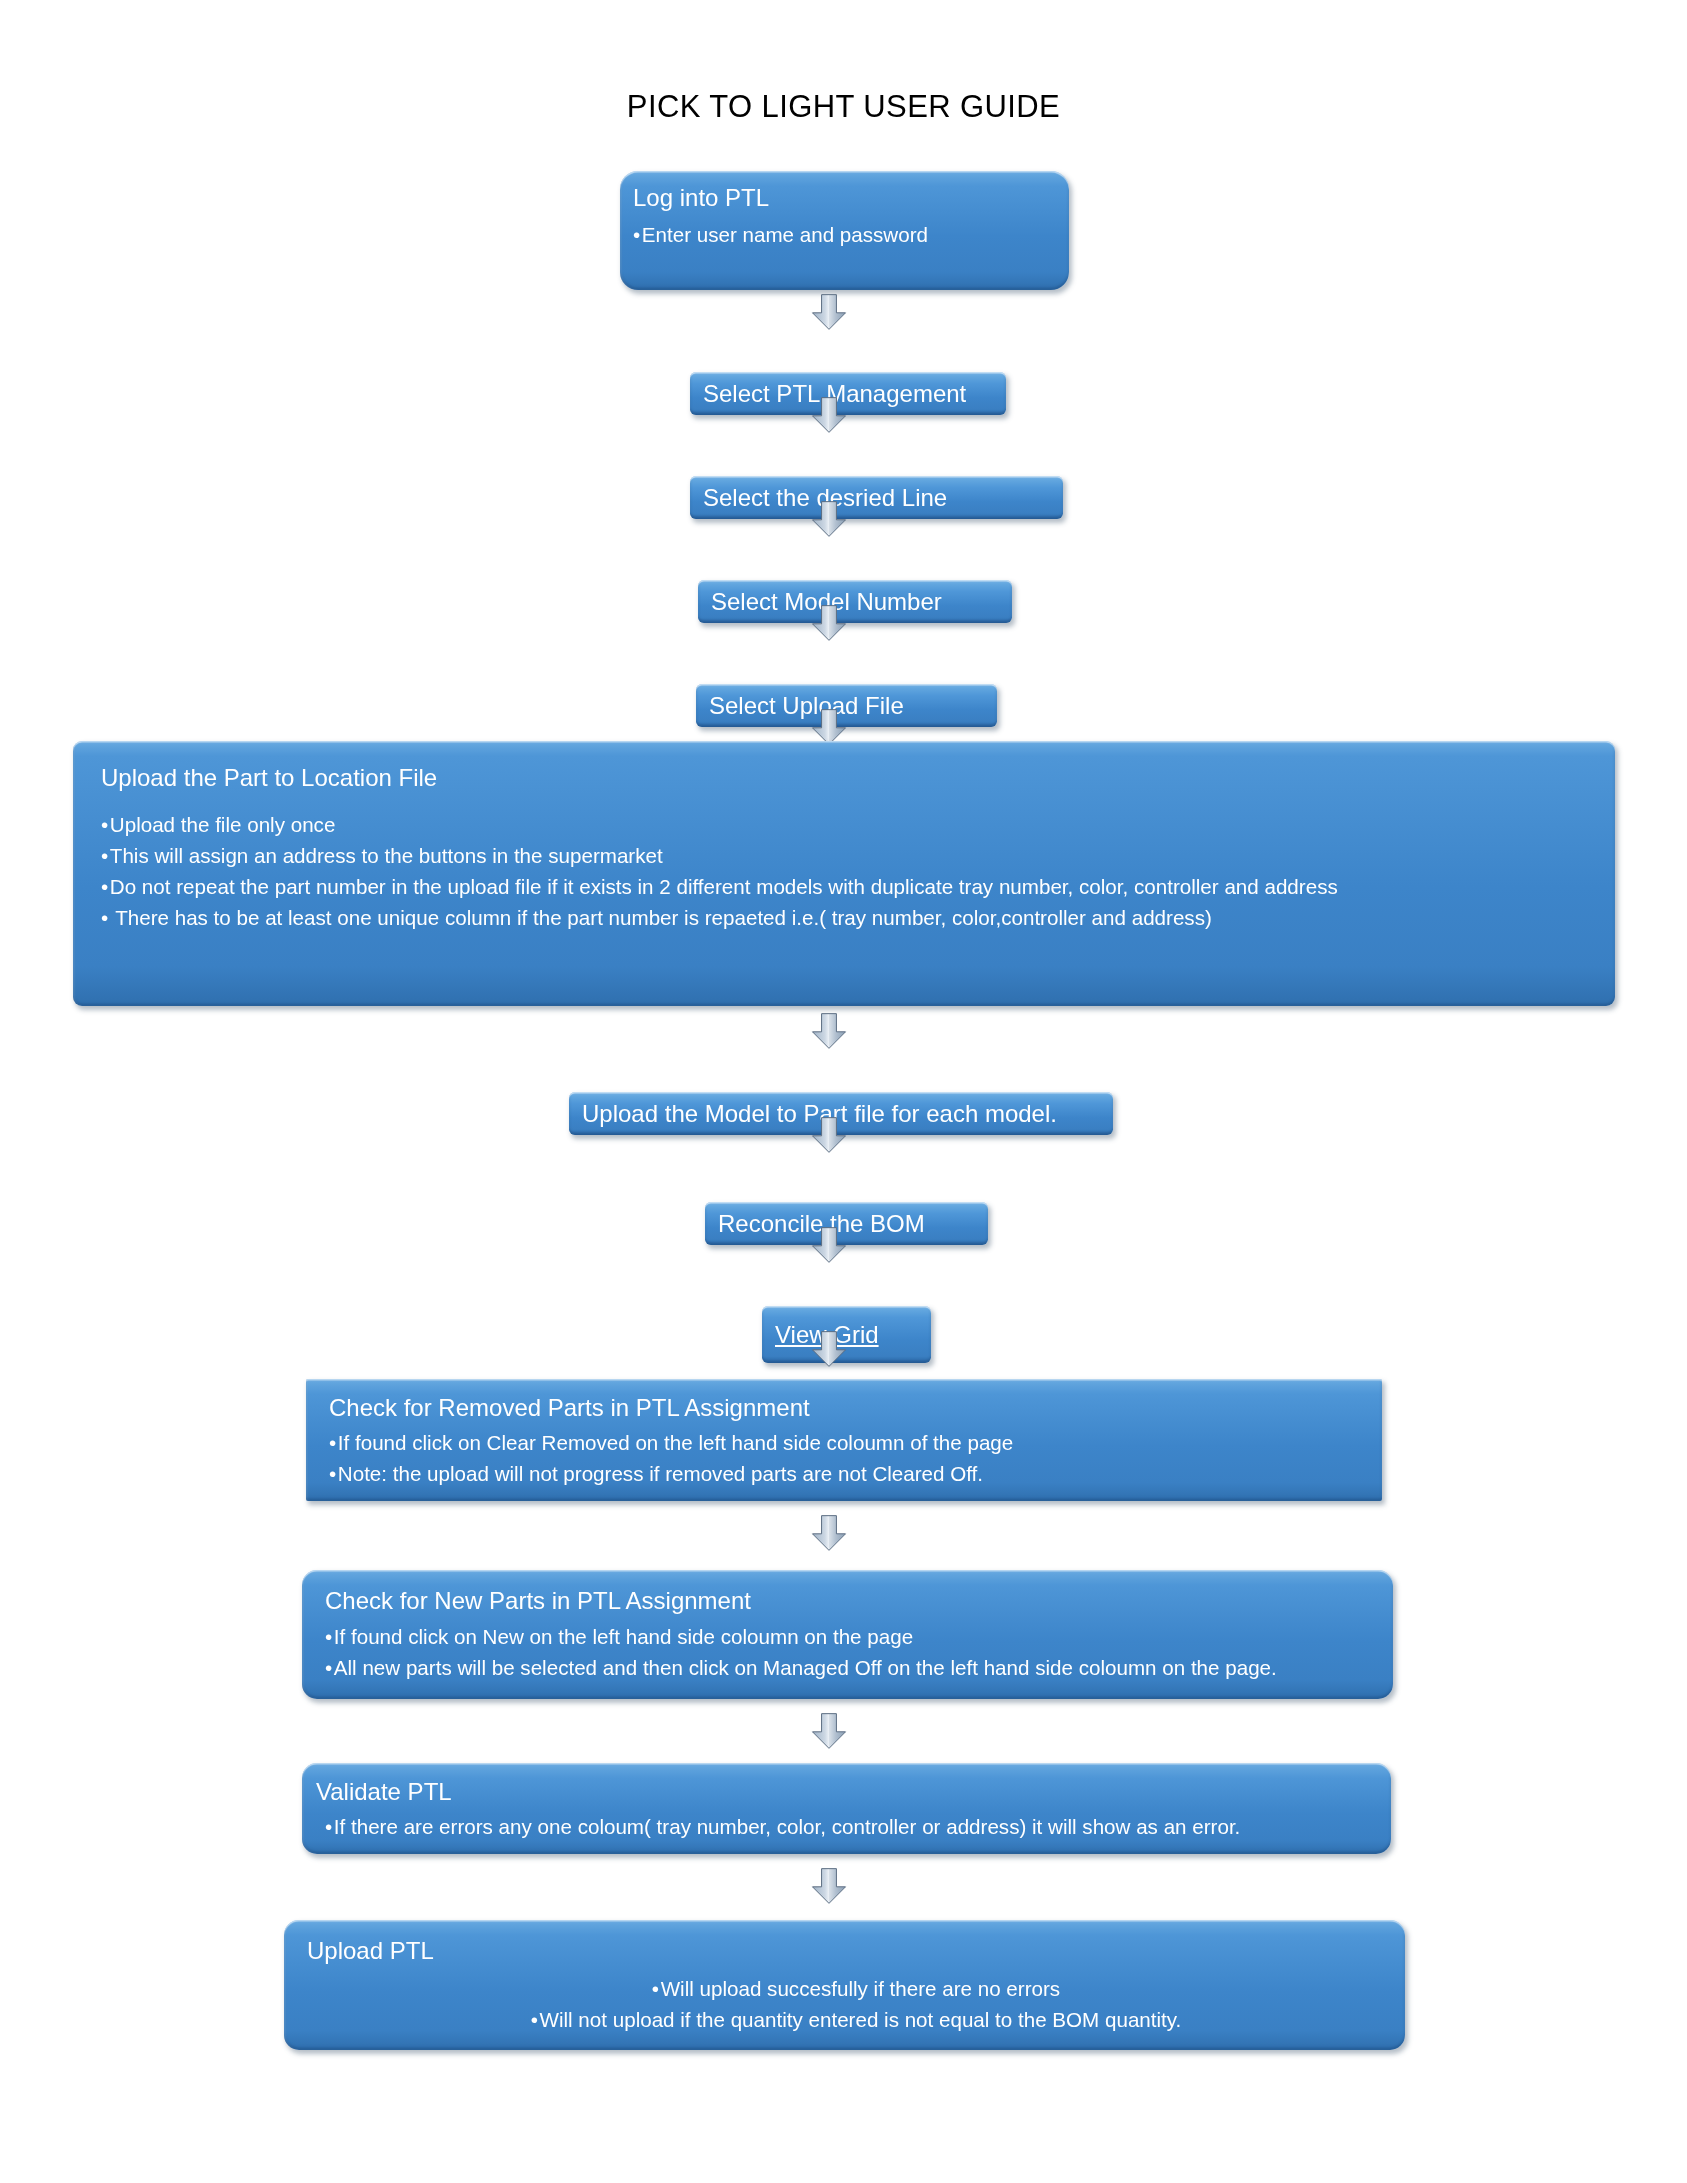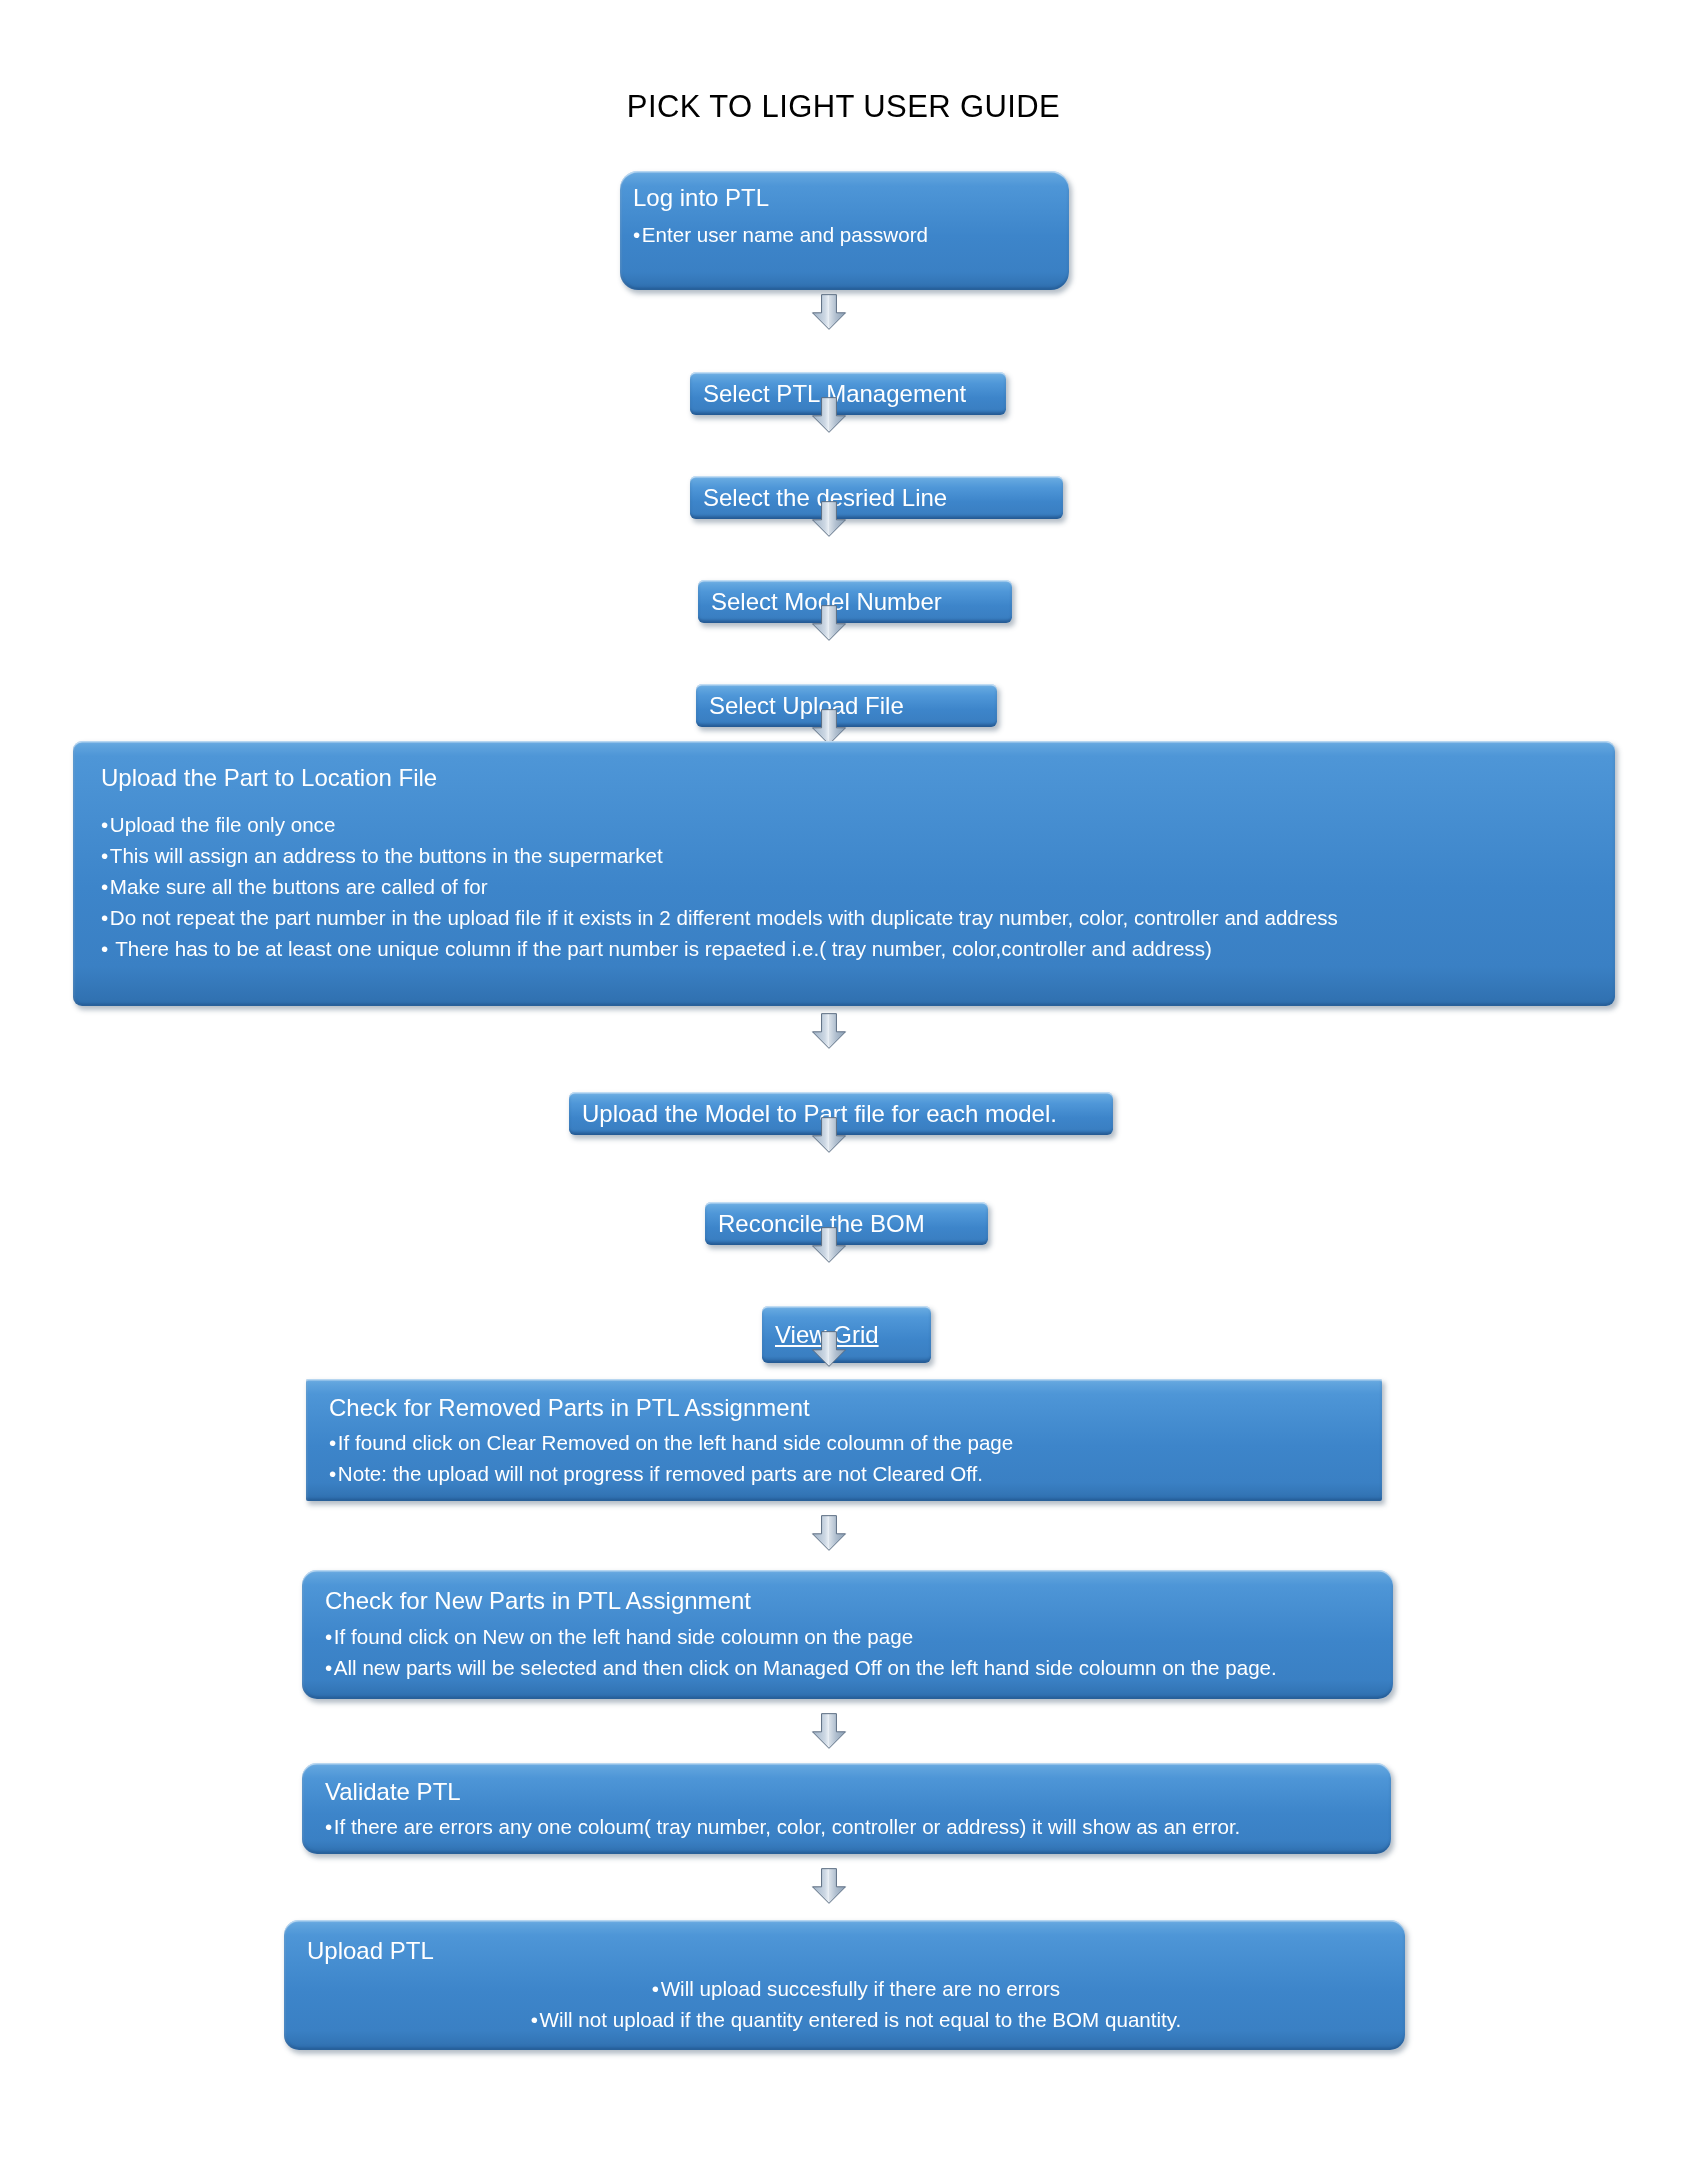--- a/index.html
+++ b/index.html
@@ -170,21 +170,20 @@
     <path d="M14,2 L32,2 L32,24 L43,24 L23,44 L3,24 L14,24 Z" fill="url(#ag)" stroke="#5a6b80" stroke-width="1.2"></path>
     <path d="M23,2 L32,2 L32,24 L43,24 L23,44 Z" fill="rgba(120,140,165,0.22)"></path>
   </svg>
 </div>
 
 <div class="flow-box" style="left:73px; top:741px; width:1542px; height:265px; padding:23px 0 0 16.5px; border-radius:9px;">
   <div class="box-title" style="margin-left:11.5px;">Upload the Part to Location File</div>
   <ul class="bullets" style="margin-top:16.5px; padding-left:11.5px;">
     <li>Upload the file only once</li>
     <li>This will assign an address to the buttons in the supermarket</li>
-    <li>Make sure all the buttons are called of for</li>
     <li>Do not repeat the part number in the upload file if it exists in 2 different models with duplicate tray number, color, controller and address</li>
     <li> There has to be at least one unique column if the part number is repaeted i.e.( tray number, color,controller and address)</li>
   </ul>
 </div>
 
 <div class="arrow" style="left:810px; top:1012px;">
   <svg viewBox="0 0 46 46" xmlns="http://www.w3.org/2000/svg">
     <path d="M14,2 L32,2 L32,24 L43,24 L23,44 L3,24 L14,24 Z" fill="url(#ag)" stroke="#5a6b80" stroke-width="1.2"></path>
     <path d="M23,2 L32,2 L32,24 L43,24 L23,44 Z" fill="rgba(120,140,165,0.22)"></path>
   </svg>
@@ -247,21 +246,21 @@
 </div>
 
 <div class="arrow" style="left:810px; top:1712px;">
   <svg viewBox="0 0 46 46" xmlns="http://www.w3.org/2000/svg">
     <path d="M14,2 L32,2 L32,24 L43,24 L23,44 L3,24 L14,24 Z" fill="url(#ag)" stroke="#5a6b80" stroke-width="1.2"></path>
     <path d="M23,2 L32,2 L32,24 L43,24 L23,44 Z" fill="rgba(120,140,165,0.22)"></path>
   </svg>
 </div>
 
 <div class="flow-box" style="left:302px; top:1763px; width:1089px; height:91px; padding:15px 0 0 13px; border-radius:15px;">
-  <div class="box-title" style="margin-left:10px;">Validate PTL</div>
+  <div class="box-title" style="margin-left:1px;">Validate PTL</div>
   <ul class="bullets" style="margin-top:5px; padding-left:10px;">
     <li>If there are errors any one coloum( tray number, color, controller or address) it will show as an error.</li>
   </ul>
 </div>
 
 <div class="arrow" style="left:810px; top:1867px;">
   <svg viewBox="0 0 46 46" xmlns="http://www.w3.org/2000/svg">
     <path d="M14,2 L32,2 L32,24 L43,24 L23,44 L3,24 L14,24 Z" fill="url(#ag)" stroke="#5a6b80" stroke-width="1.2"></path>
     <path d="M23,2 L32,2 L32,24 L43,24 L23,44 Z" fill="rgba(120,140,165,0.22)"></path>
   </svg>

